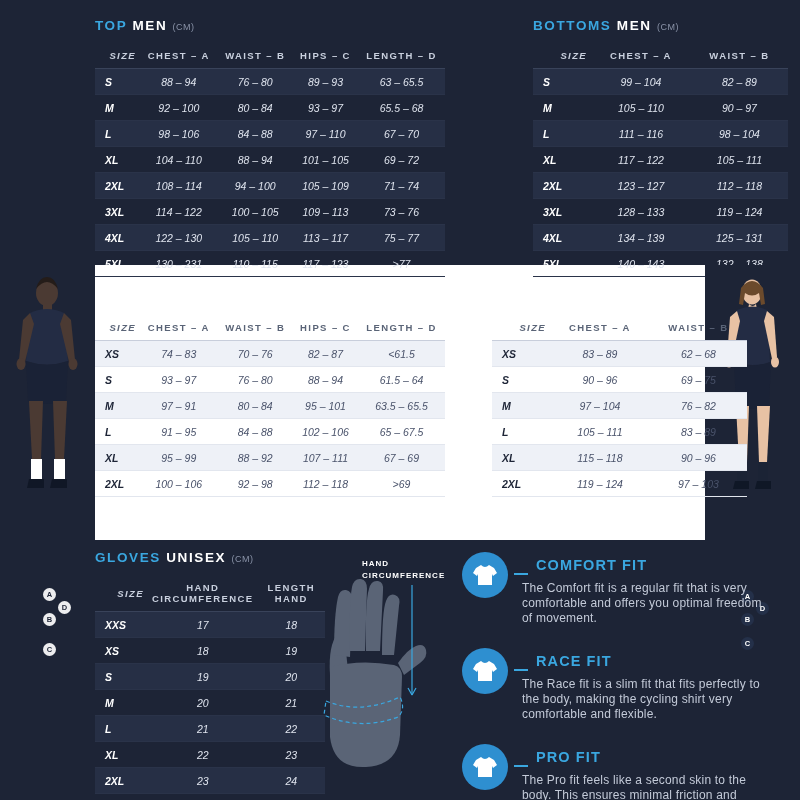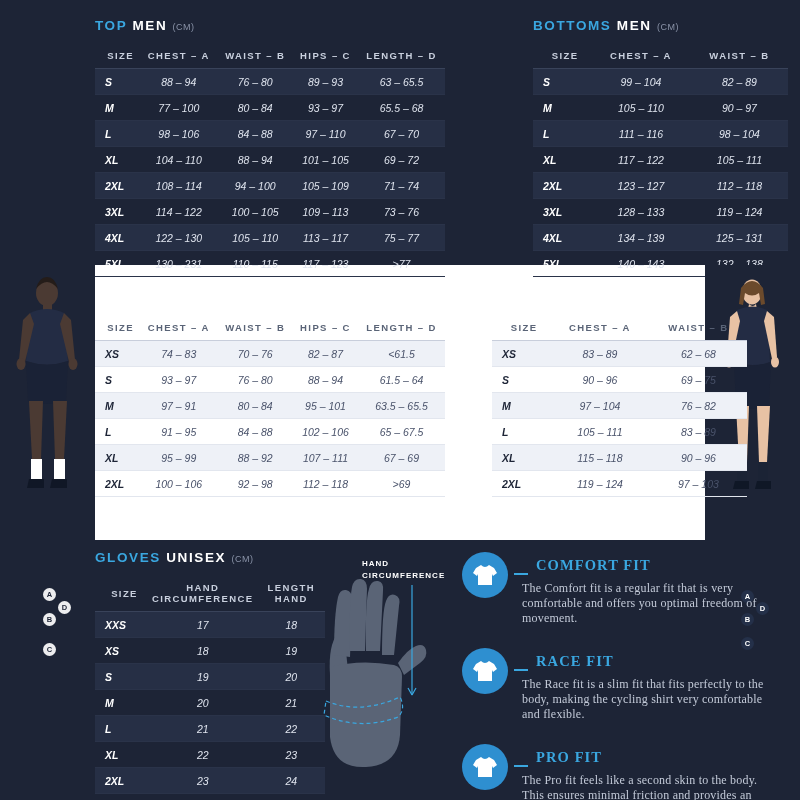--- a/index.html
+++ b/index.html
@@ -26,21 +26,21 @@
   .on-white .t2{color:#1d2436;}
   .on-white .unit{color:#9aa2b4;}
 
   
   table.sz{border-collapse:collapse;width:100%;}
   table.sz th{
     font-size:9.5px;letter-spacing:1.4px;font-weight:bold;
     padding:7px 4px 7px 4px;text-align:center;
     color:#c9d0de;border-bottom:1px solid #39435a;
   }
-  table.sz th.sizecol{text-align:center;padding-left:10px;}
+  table.sz th.sizecol{text-align:right;padding-left:10px;font-style:italic;}
   table.sz td{
     font-size:10.5px;text-align:center;padding:6.5px 4px;
     color:#dfe4ee;font-style:italic;border-bottom:1px solid #2a3349;
   }
   table.sz td.sizecol{
     text-align:left;padding-left:10px;font-style:italic;font-weight:bold;color:#ffffff;
   }
   table.sz tr.alt td{background:#262f45;}
 
   
@@ -73,21 +73,21 @@
 
   
   .glove-wrap{position:absolute;left:300px;top:555px;width:170px;height:240px;}
   .glove-label{
     position:absolute;left:62px;top:3px;width:90px;
     font-size:8px;letter-spacing:1px;font-weight:bold;color:#ffffff;line-height:12px;
   }
 
   
   .fits{position:absolute;left:462px;top:552px;width:310px;}
-  .fit{position:relative;margin-bottom:22px;padding-left:60px;min-height:52px;font-family:Liberation Serif, serif;}
+  .fit{position:relative;margin-bottom:22px;padding-left:60px;min-height:52px;}
   .fit .badge{
     position:absolute;left:0;top:0;width:46px;height:46px;border-radius:50%;
     background:#2e8fd0;display:flex;align-items:center;justify-content:center;
   }
   .fit .dash{
     position:absolute;left:52px;top:13px;width:14px;height:2px;background:#3aa7e0;
   }
   .fit h3{
     margin:0 0 0 14px;font-size:14.5px;letter-spacing:1.1px;color:#3aa7e0;
     font-weight:bold;display:inline-block;padding-top:5px;
@@ -125,21 +125,21 @@
         <tbody>
           <tr class="alt">
             <td class="sizecol">S</td>
             <td>88 – 94</td>
             <td>76 – 80</td>
             <td>89 – 93</td>
             <td>63 – 65.5</td>
           </tr>
           <tr>
             <td class="sizecol">M</td>
-            <td>77 – 100</td>
+            <td>92 – 100</td>
             <td>80 – 84</td>
             <td>93 – 97</td>
             <td>65.5 – 68</td>
           </tr>
           <tr class="alt">
             <td class="sizecol">L</td>
             <td>98 – 106</td>
             <td>84 – 88</td>
             <td>97 – 110</td>
             <td>67 – 70</td>

